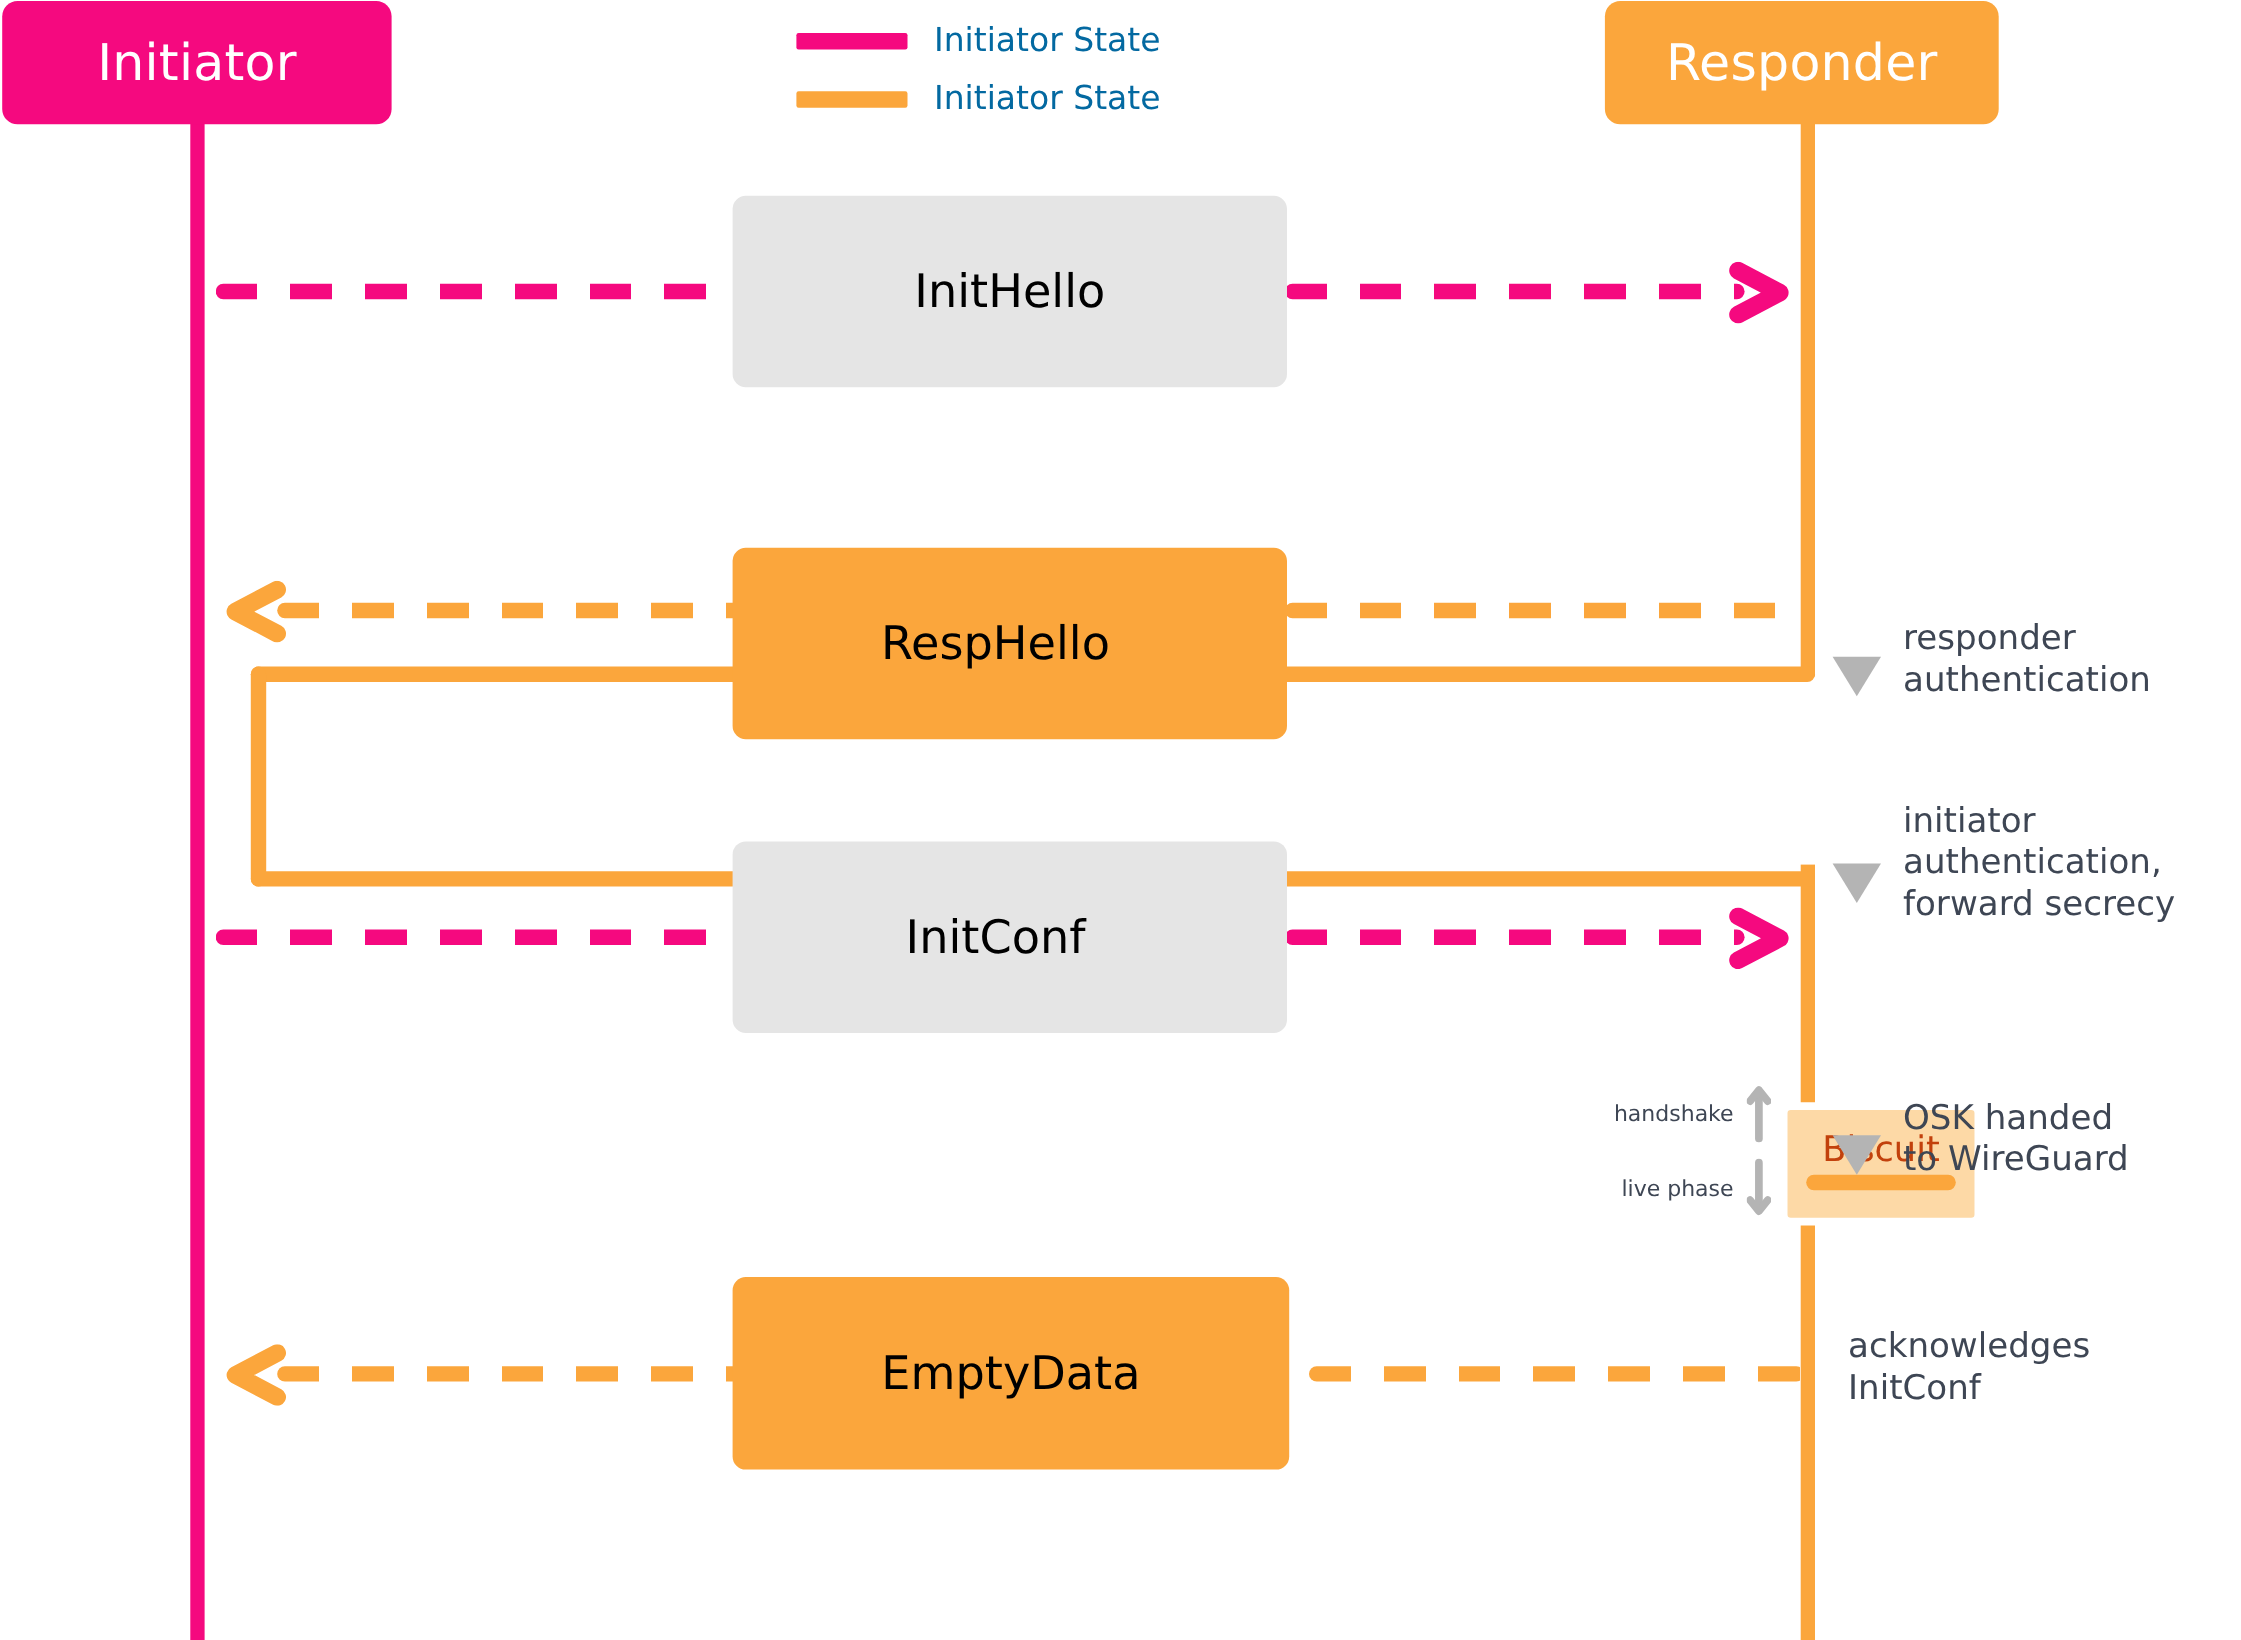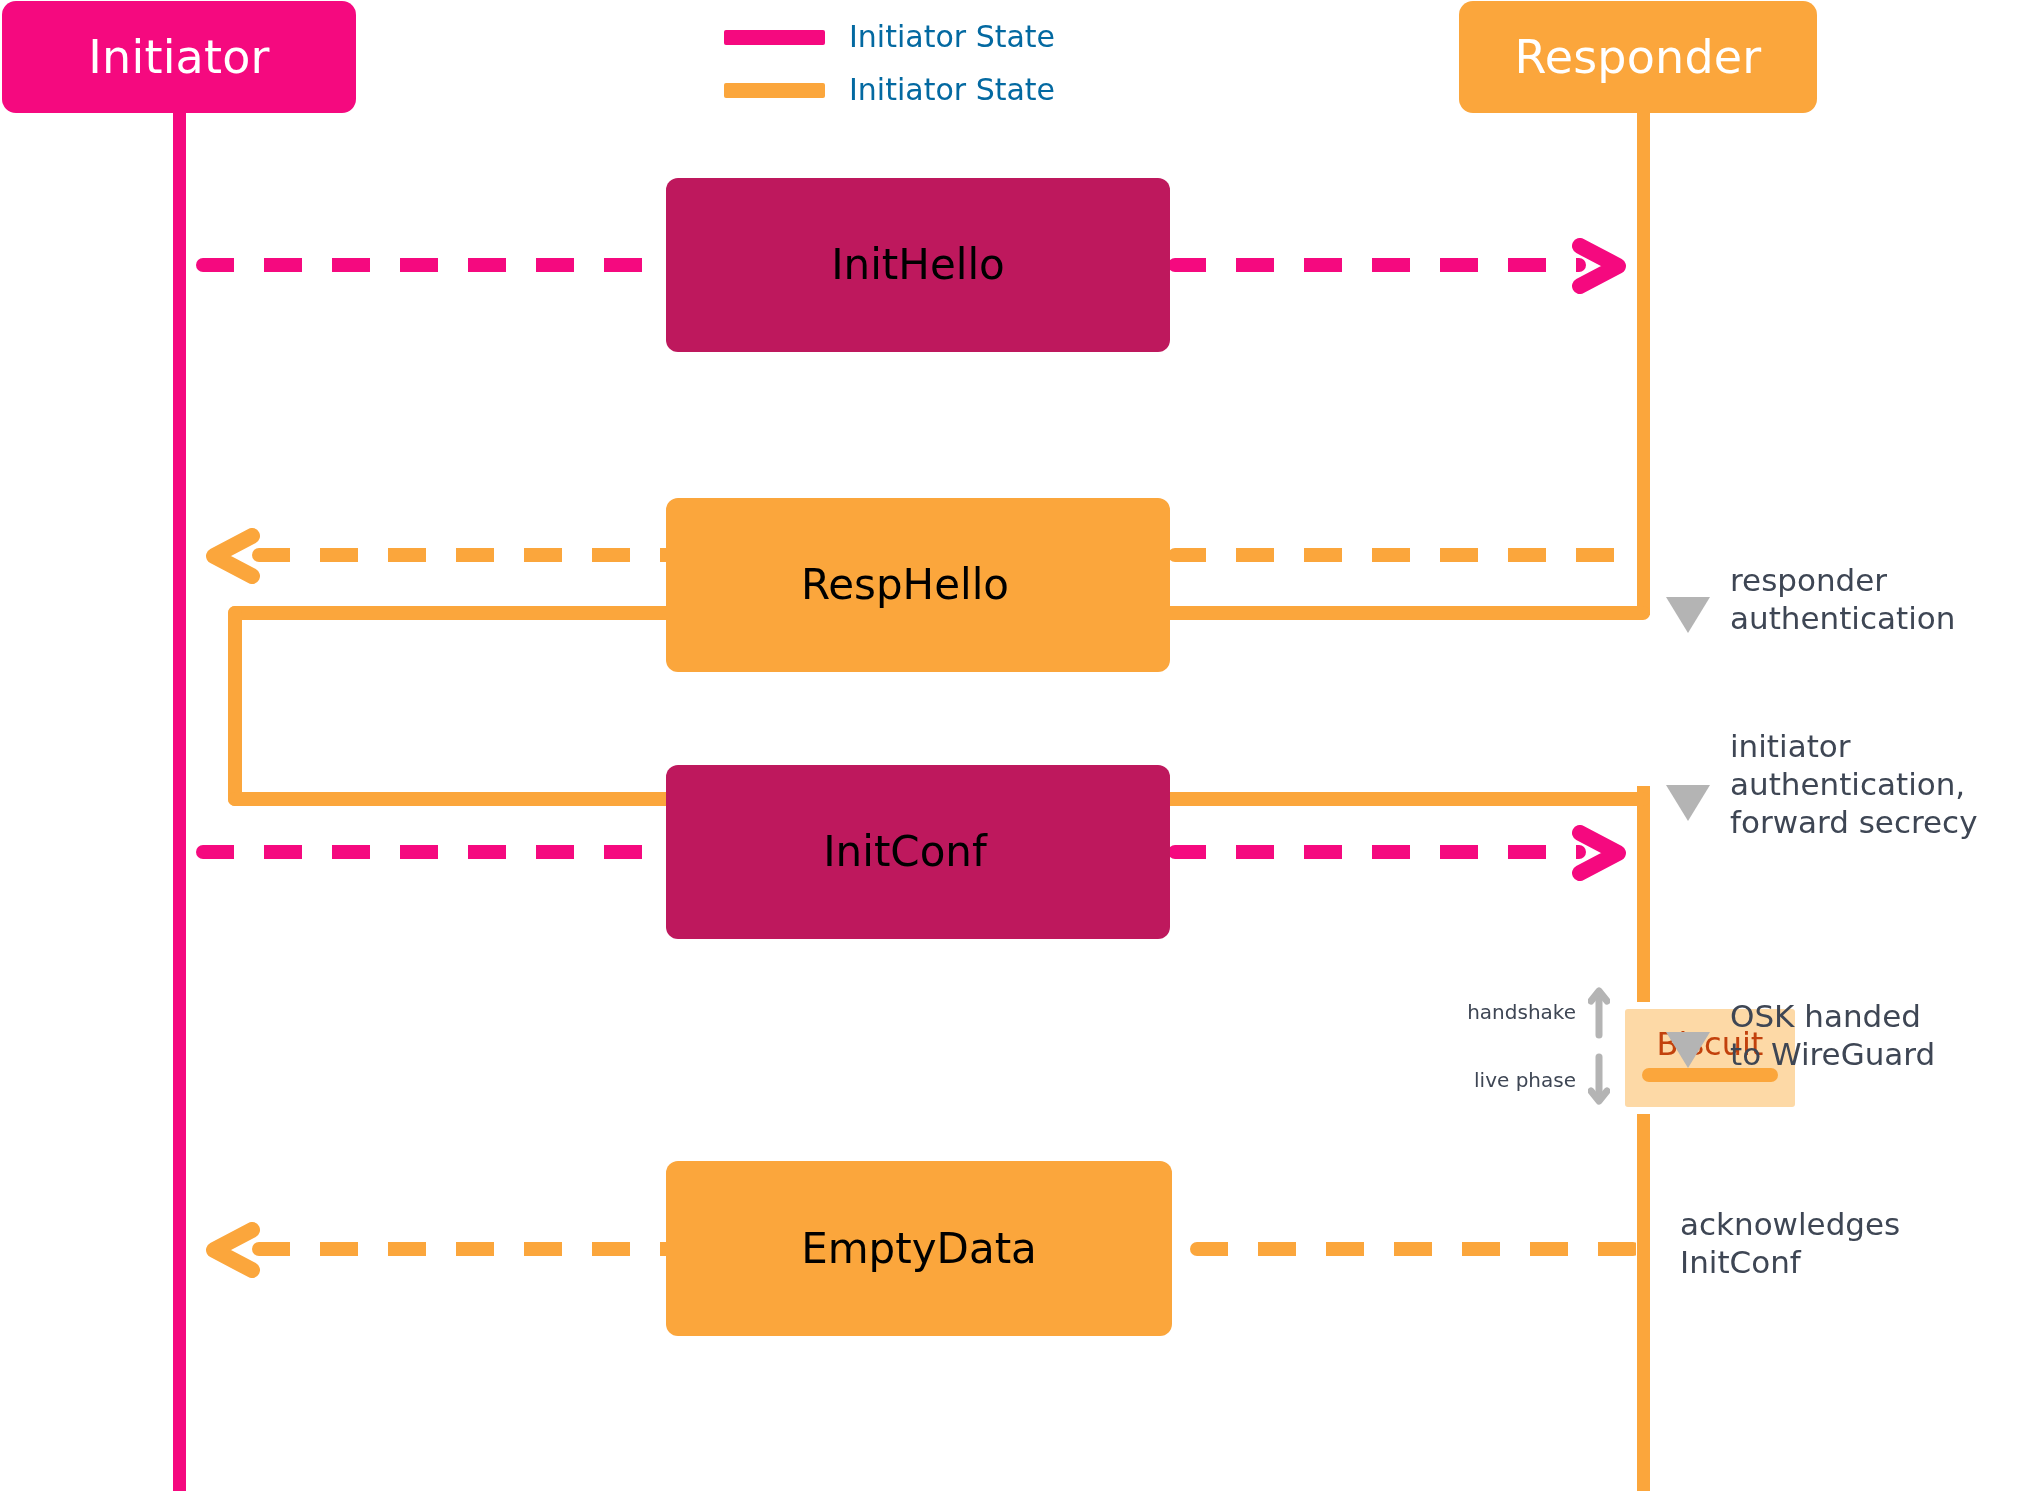--- a/index.html
+++ b/index.html
@@ -70,21 +70,21 @@
   .msgbox {
     position: absolute;
     border-radius: 12px;
     display: flex;
     align-items: center;
     justify-content: center;
     color: #000000;
     font-size: 42px;
     box-sizing: border-box;
   }
-  .msgbox.pink   { background: #be185d; }
+  .msgbox.pink   { background: #e5e5e5; }
   .msgbox.orange { background: #FBA63C; }
   .msgbox .msg-label { line-height: 1; }
 
   
   .biscuit {
     position: absolute;
     background: #FDD9A6;
     border: 7px solid #ffffff;
     border-radius: 10px;
     box-sizing: border-box;

